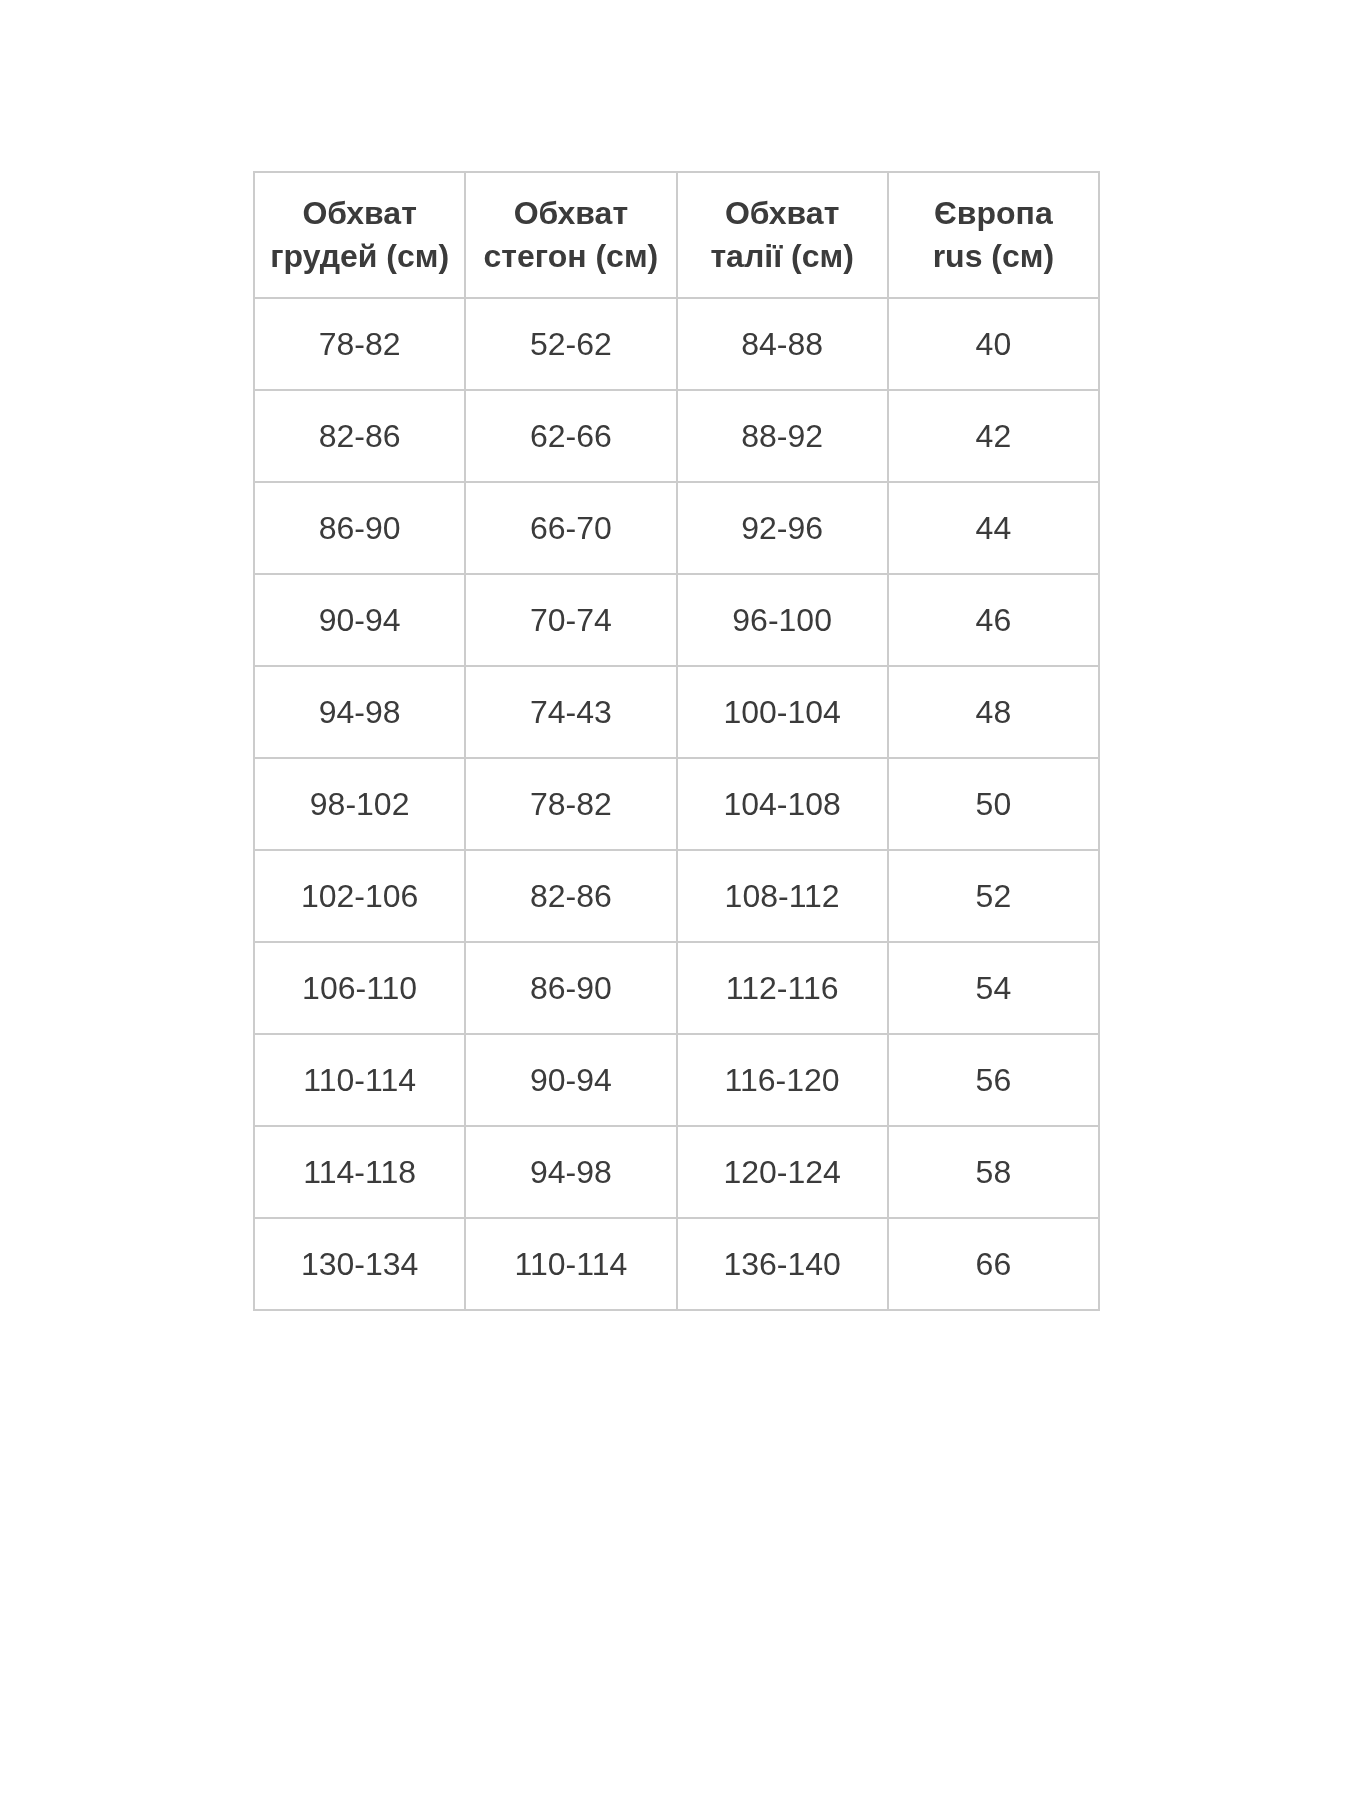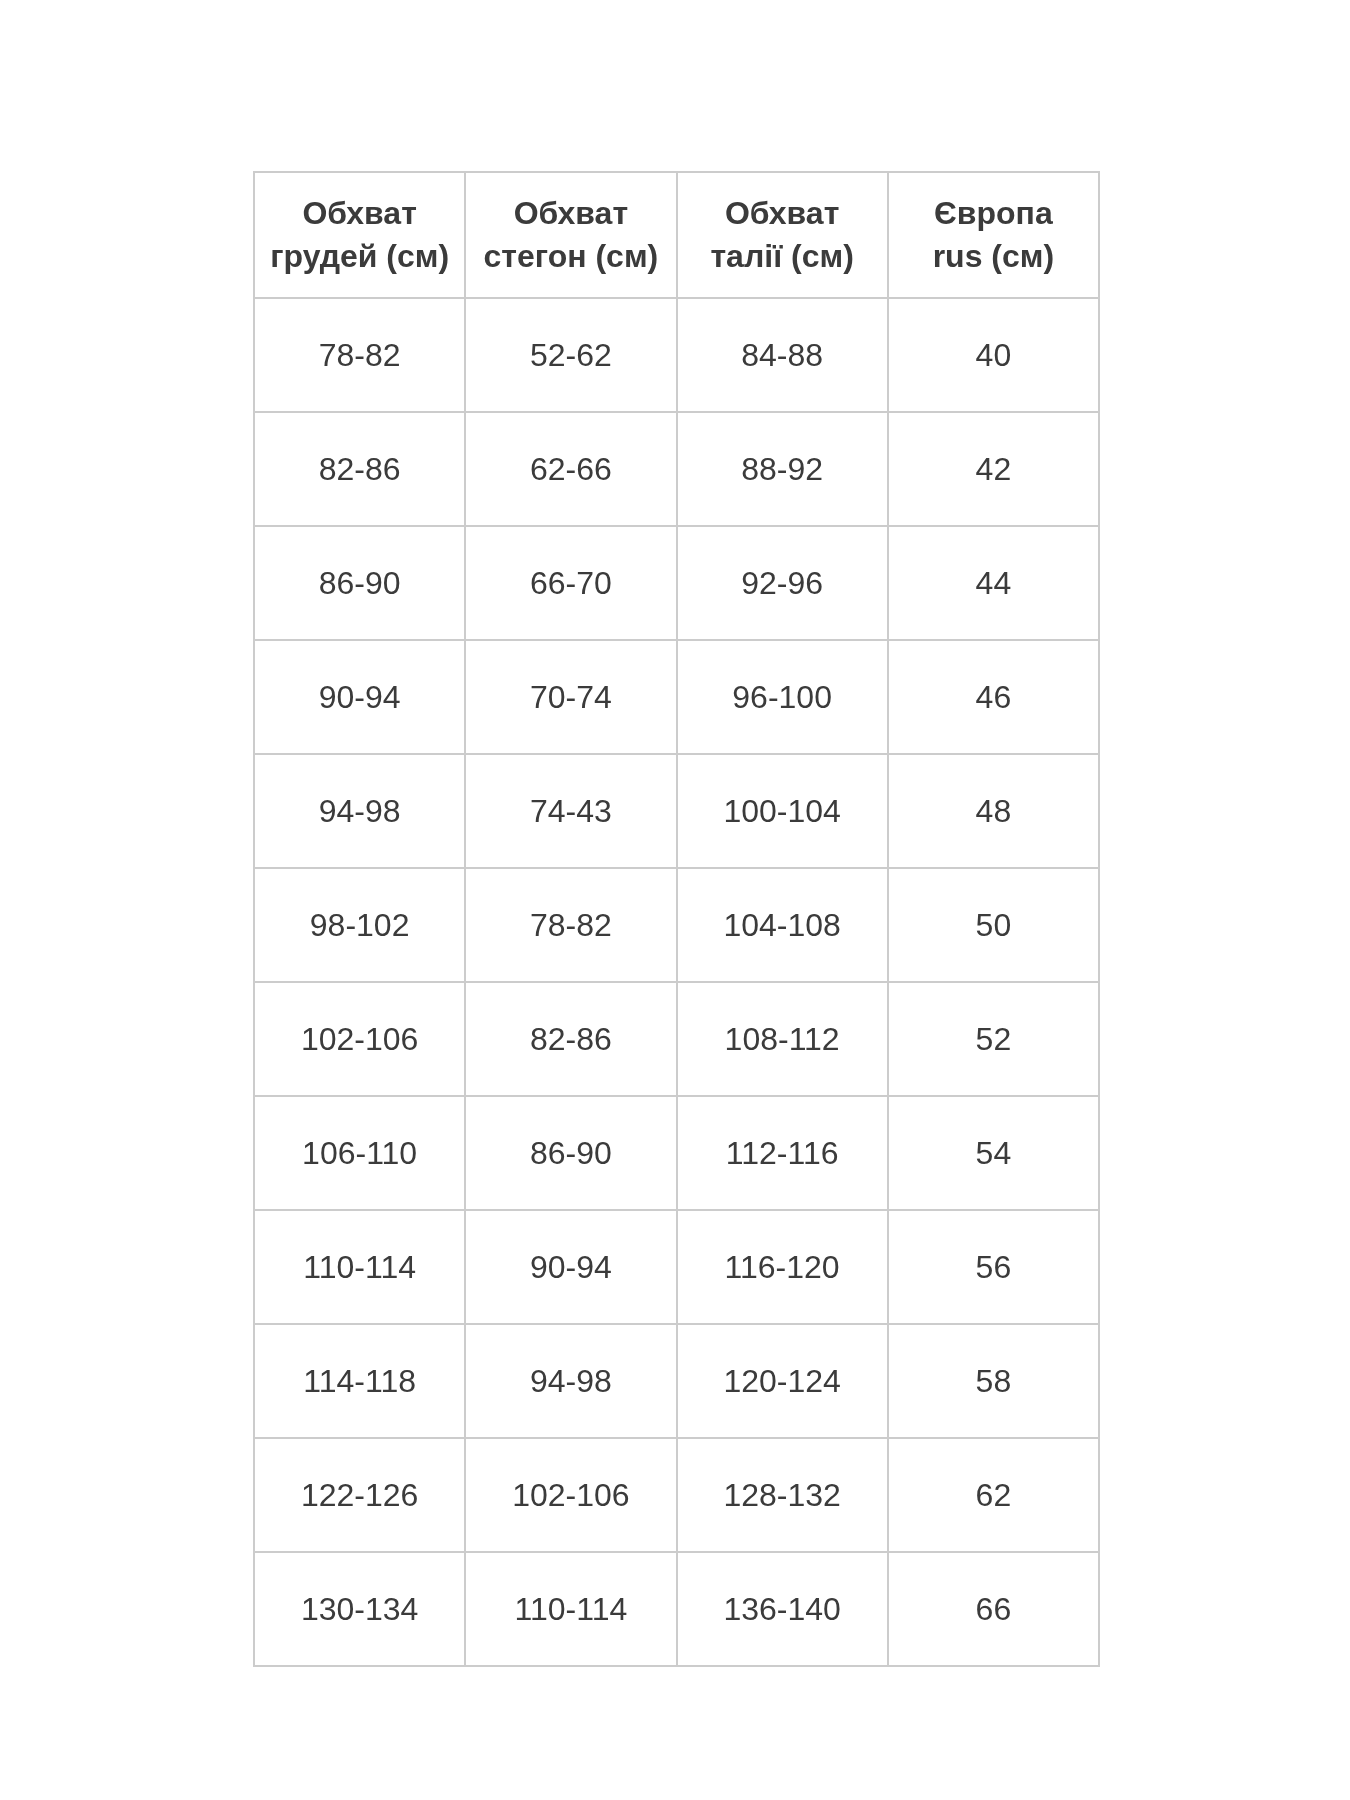--- a/index.html
+++ b/index.html
@@ -31,21 +31,21 @@
     vertical-align: middle;
     background: #ffffff;
     color: #3b3b3b;
     padding: 0;
     overflow: hidden;
   }
   .size-table thead tr {
     height: 126px;
   }
   .size-table tbody tr {
-    height: 114px;
+    height: 92px;
   }
   .size-table th {
     font-weight: bold;
   }
   .hdr-line {
     line-height: 43px;
   }
 </style>
 </head>
 <body>
@@ -137,26 +137,20 @@
   </tr>
 
   <tr>
     <td>114-118</td>
     <td>94-98</td>
     <td>120-124</td>
     <td>58</td>
   </tr>
 
 
-  <tr>
-    <td>122-126</td>
-    <td>102-106</td>
-    <td>128-132</td>
-    <td>62</td>
-  </tr>
 
 
   <tr>
     <td>130-134</td>
     <td>110-114</td>
     <td>136-140</td>
     <td>66</td>
   </tr>
 
 </tbody>

